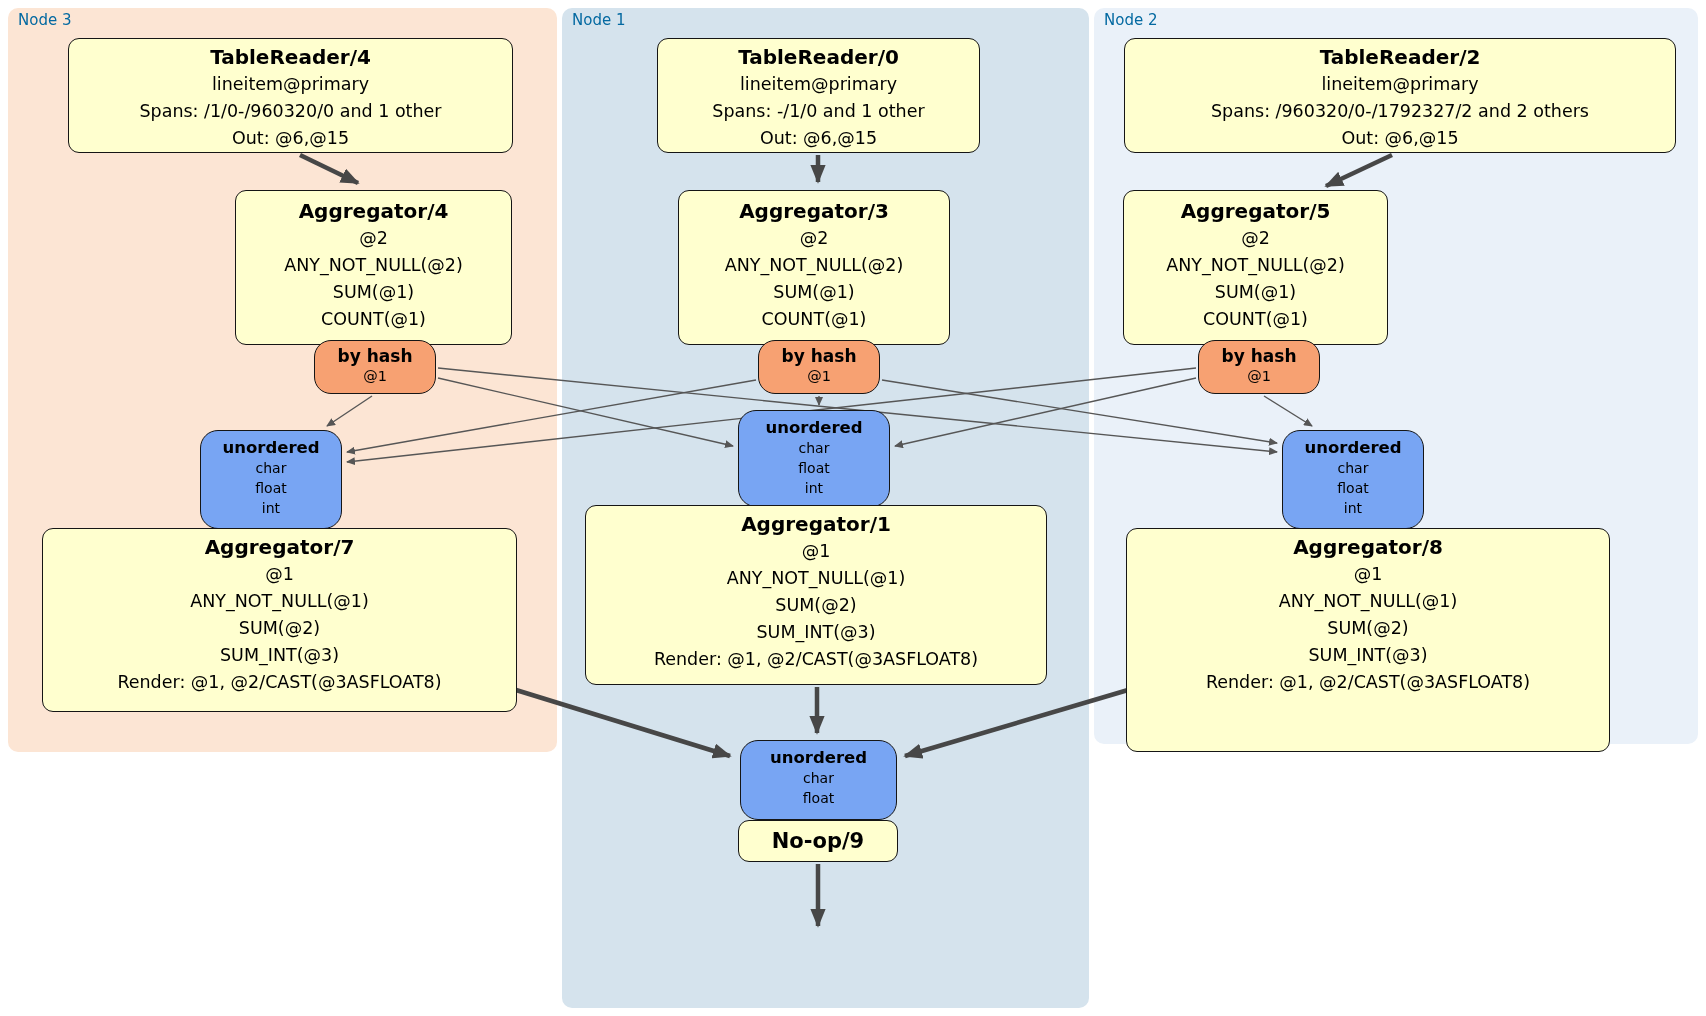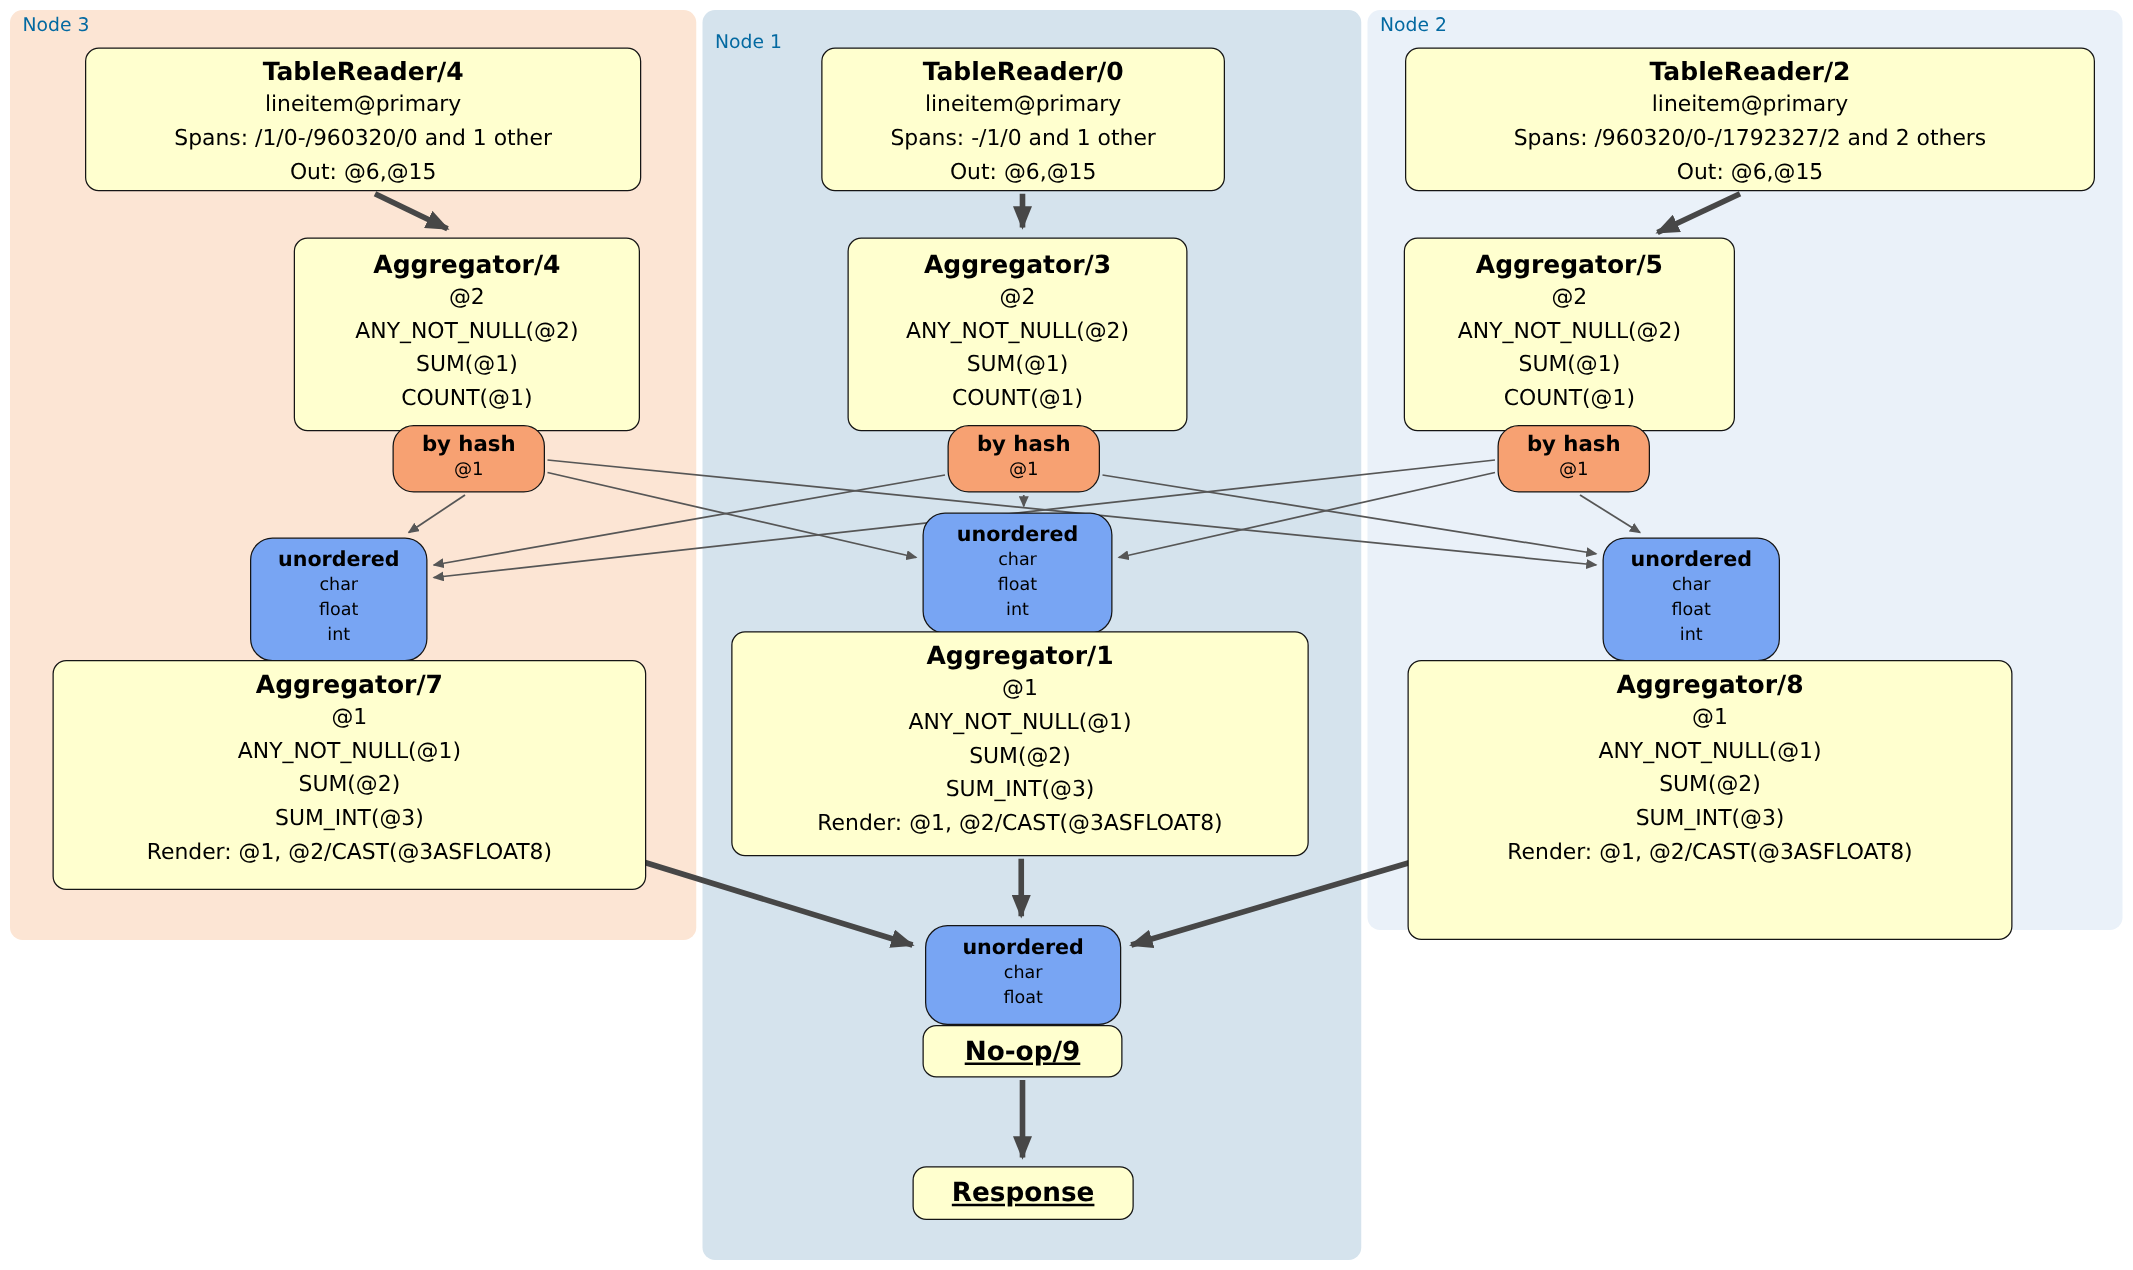--- a/index.html
+++ b/index.html
@@ -22,21 +22,21 @@
   .box {
     position:absolute; z-index:2; box-sizing:border-box;
     background:#ffffcf; border:1.6px solid #151515; border-radius:11px;
     text-align:center;
   }
   .box .title { font-weight:bold; font-size:20px; line-height:27px; }
   .box .line  { font-size:17.5px; line-height:27px; white-space:nowrap; }
   .pad5 { padding-top:5px; }
   .pad7 { padding-top:7px; }
   .single { display:flex; align-items:center; justify-content:center; }
-  .single .title { font-size:21px; line-height:21px;text-decoration:underline; }
+  .single .title { font-size:21px; line-height:21px; }
 
   .router {
     position:absolute; z-index:2; box-sizing:border-box;
     background:#f7a172; border:1.5px solid #151515; border-radius:17px;
     text-align:center; padding-top:5px;
   }
   .router .rtitle { font-weight:bold; font-size:17px; line-height:21px; }
   .router .rsub   { font-size:14.5px; line-height:18px; }
 
   .sync {
@@ -73,21 +73,21 @@
 </style>
 </head>
 <body>
 
 <div class="canvas">
 
   <div class="panel panel-node3"></div>
   <div class="panel panel-node1"></div>
   <div class="panel panel-node2"></div>
   <div class="panel-label" style="left:18px;top:11px;">Node 3</div>
-  <div class="panel-label" style="left:572px;top:24px;">Node 1</div>
+  <div class="panel-label" style="left:572px;top:11px;">Node 1</div>
   <div class="panel-label" style="left:1104px;top:11px;">Node 2</div>
 
   <svg class="edges" width="1706" height="1016">
     <defs>
       <marker id="athin" markerWidth="9" markerHeight="8" refX="8" refY="4" orient="auto" markerUnits="userSpaceOnUse">
         <path d="M0,0 L9,4 L0,8 z" fill="#565656"></path>
       </marker>
       <marker id="athick" markerWidth="4.2" markerHeight="3.4" refX="3.8" refY="1.7" orient="auto">
         <path d="M0,0 L4.2,1.7 L0,3.4 z" fill="#474747"></path>
       </marker>
@@ -211,17 +211,14 @@
   </div>
 
   <div class="sync unorderedF">
     <div class="stitle">unordered</div>
     <div class="sitem">char</div>
     <div class="sitem">float</div>
   </div>
   <div class="box noop single">
     <div class="title">No-op/9</div>
   </div>
-  <div class="box response single">
-    <div class="title">Response</div>
-  </div>
 
 </div>
 
 </body></html>

